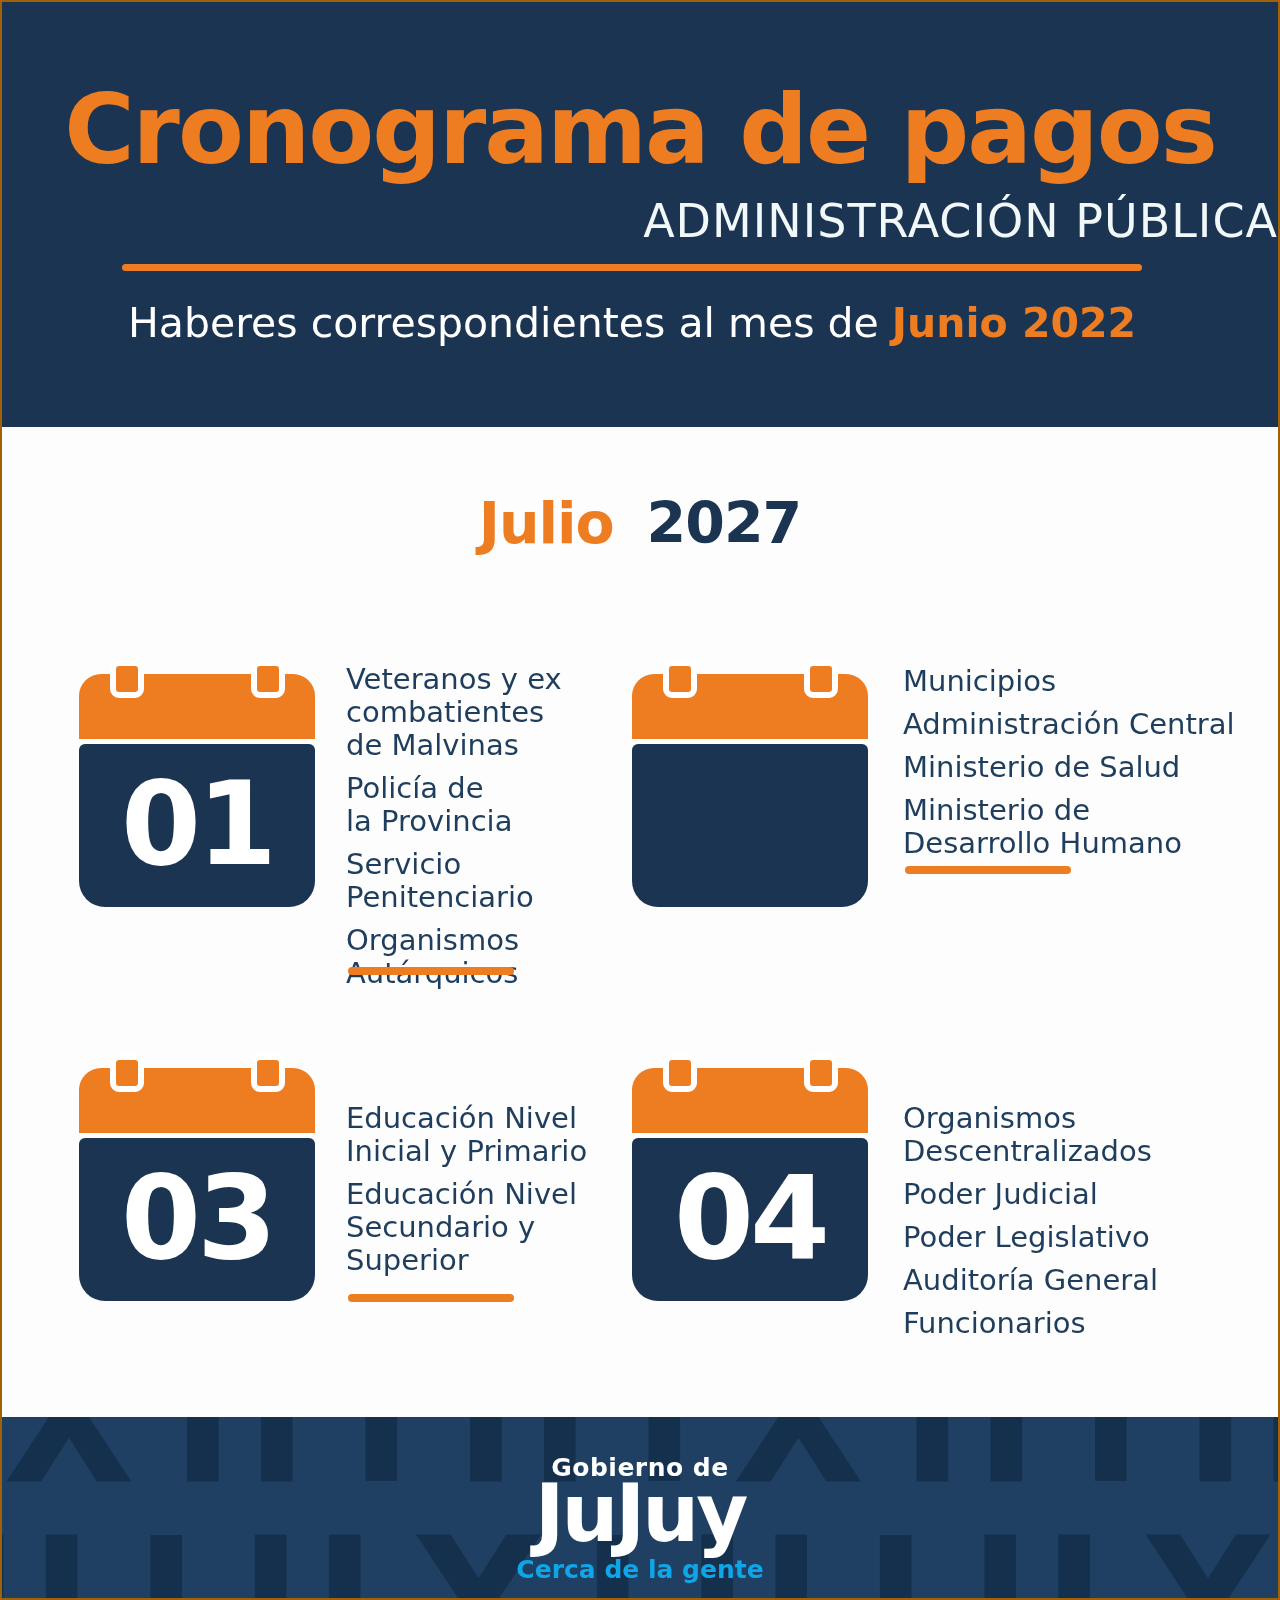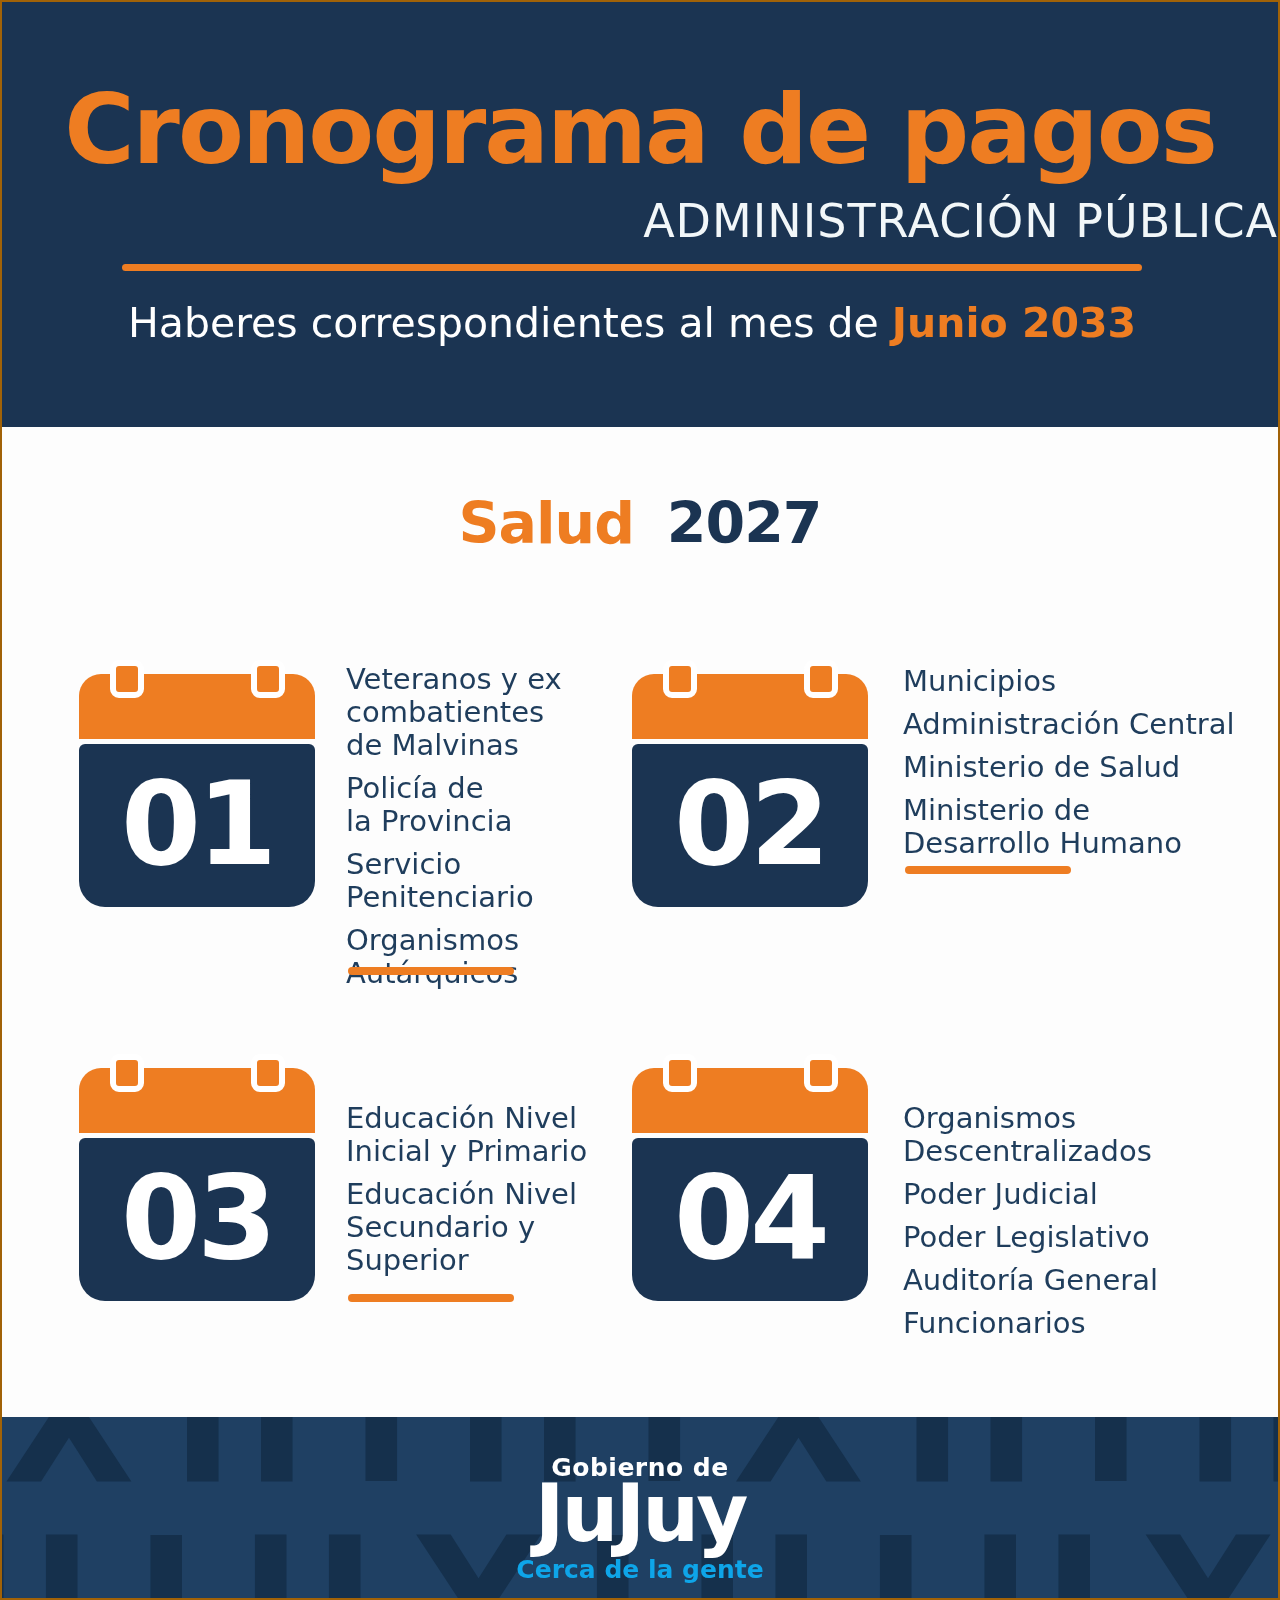--- a/index.html
+++ b/index.html
@@ -88,26 +88,26 @@
 </head>
 <body>
 
 <div class="poster">
 
   <div class="header">
     <div class="title">Cronograma de pagos</div>
     <div class="subtitle">ADMINISTRACIÓN PÚBLICA</div>
     <div class="header-rule"></div>
     <div class="haberes">
-      <span>Haberes correspondientes al mes de </span><span class="month">Junio 2033</span>
+      <span>Haberes correspondientes al mes de </span><span class="month">Junio 2022</span>
     </div>
   </div>
 
   <div class="month-heading">
-    <span class="m">Salud</span>
+    <span class="m">Julio</span>
     <span class="y">2027</span>
   </div>
 
   <div class="cal-icon" style="left:77px; top:658px;">
     <div class="bar"></div>
     <div class="tab t1"></div>
     <div class="tab t2"></div>
     <div class="body"></div>
     <div class="day">01</div>
   </div>
@@ -117,21 +117,20 @@
       <p class="entry">Servicio<br>Penitenciario</p>
       <p class="entry">Organismos<br>Autárquicos</p>
     </div>
   <div class="underline" style="left:346px; top:965px;"></div>
 
   <div class="cal-icon" style="left:630px; top:658px;">
     <div class="bar"></div>
     <div class="tab t1"></div>
     <div class="tab t2"></div>
     <div class="body"></div>
-    <div class="day">02</div>
   </div>
   <div class="sched" style="left:901px; top:663px;">
       <p class="entry">Municipios</p>
       <p class="entry">Administración Central</p>
       <p class="entry">Ministerio de Salud</p>
       <p class="entry">Ministerio de<br>Desarrollo Humano</p>
     </div>
   <div class="underline" style="left:903px; top:864px;"></div>
 
   <div class="cal-icon" style="left:77px; top:1052px;">

